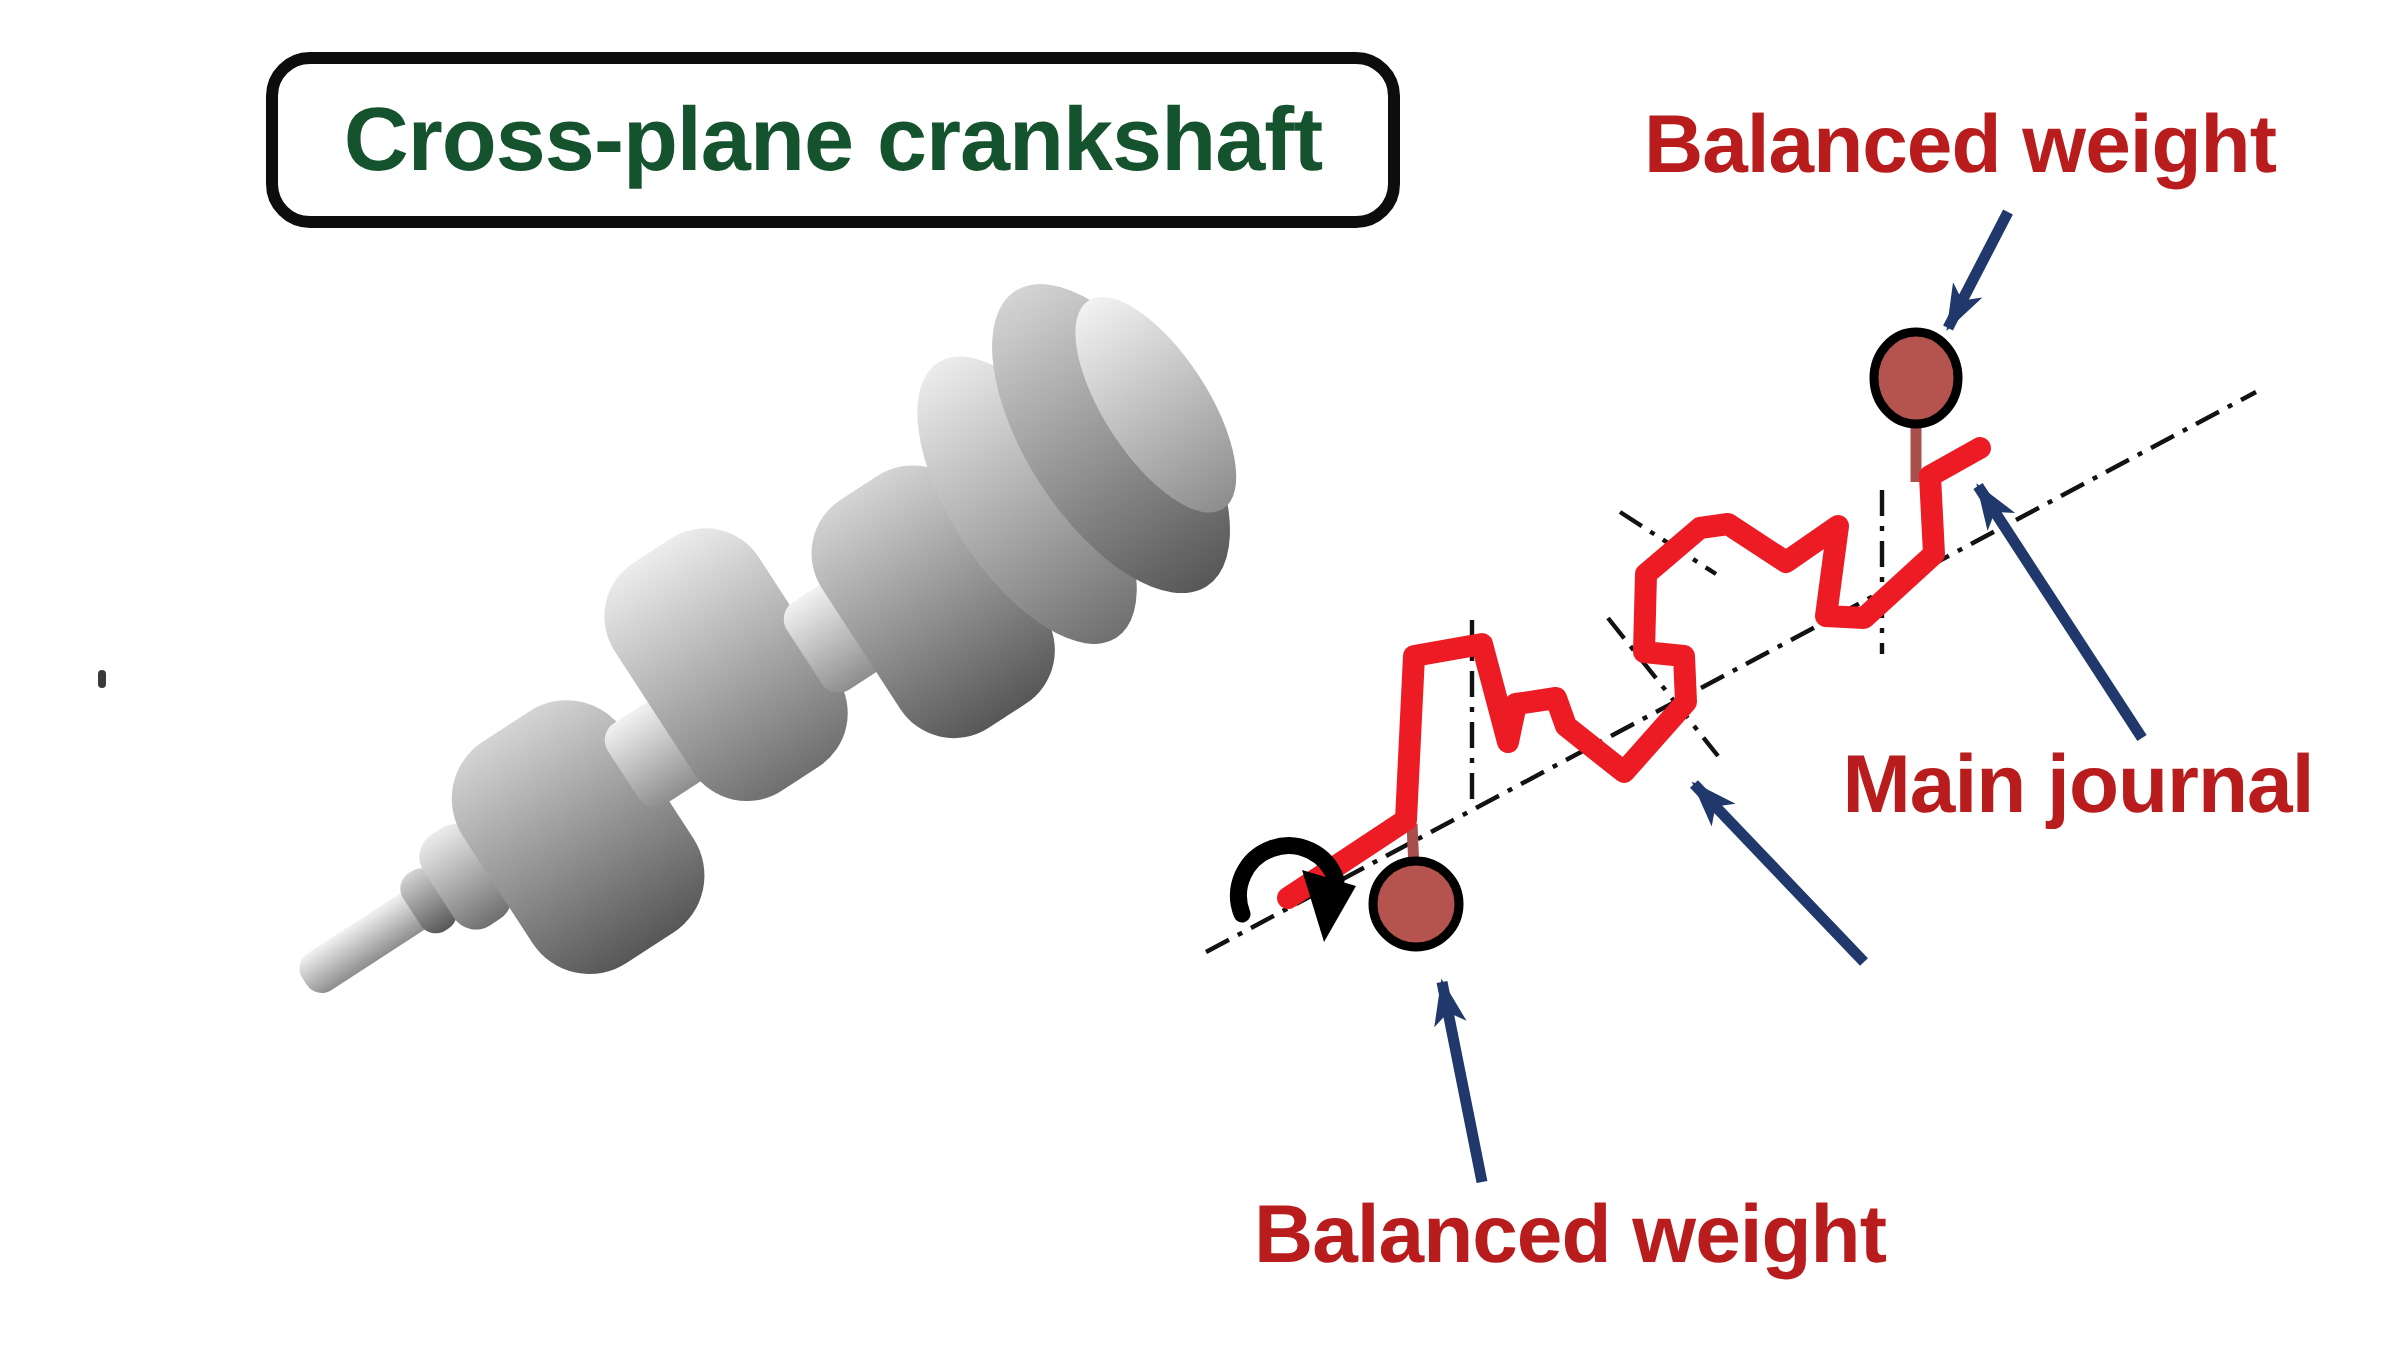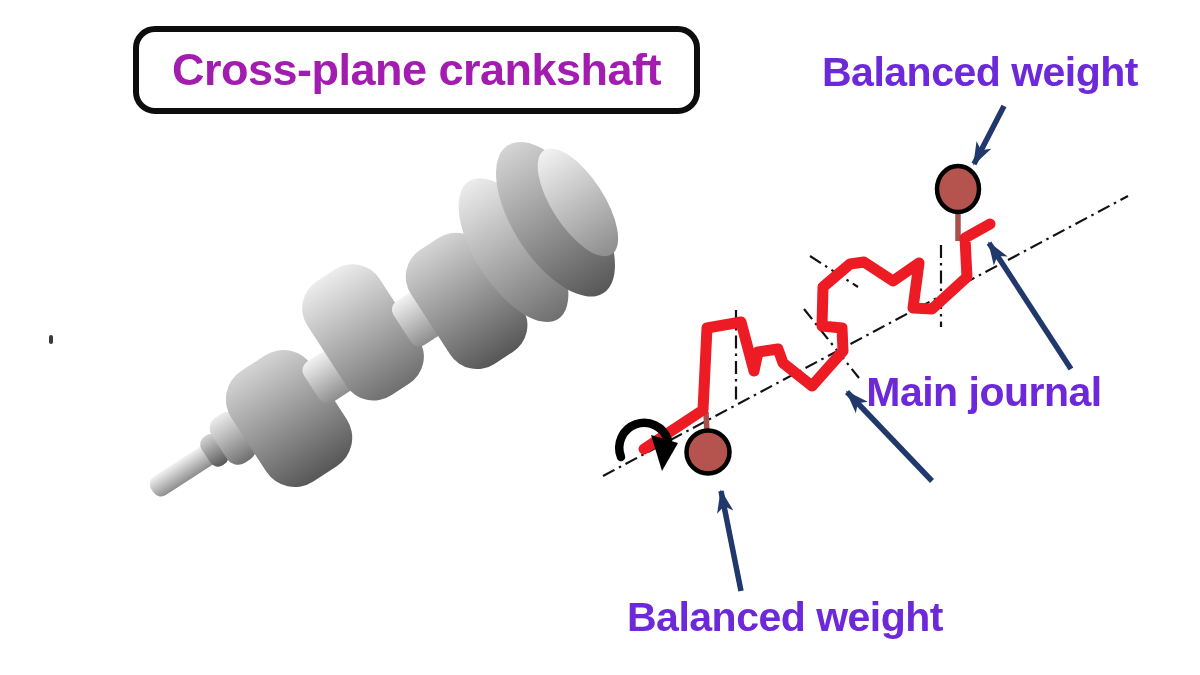--- a/index.html
+++ b/index.html
@@ -12,25 +12,25 @@
   html,body{margin:0;padding:0;background:#fff;}
   .stage{
     position:relative;width:1200px;height:675px;overflow:hidden;background:#fff;
     font-family:"Liberation Sans","DejaVu Sans",sans-serif;
   }
   .stage svg{position:absolute;inset:0;}
   .title-box{
     position:absolute;left:133px;top:26px;width:567px;height:88px;
     box-sizing:border-box;border:6.5px solid #0d0d0d;border-radius:22px;
     display:flex;align-items:center;justify-content:center;
-    font-size:45px;font-weight:700;letter-spacing:-0.5px;color:#a21caf;background:#fff;
+    font-size:45px;font-weight:700;letter-spacing:-0.5px;color:#14532d;background:#fff;
     white-space:nowrap;
   }
   .callout{
-    position:absolute;color:#6d28d9;font-weight:700;font-size:41px;letter-spacing:-0.5px;
+    position:absolute;color:#b91c1c;font-weight:700;font-size:41px;letter-spacing:-0.5px;
     text-align:center;white-space:nowrap;line-height:1.05;
   }
   .cl{stroke:var(--line-black,#121212);stroke-width:2.2;stroke-dasharray:13 5 2.5 5;fill:none;}
   .red-path{stroke:var(--shaft-red,#ED1C24);stroke-width:11;fill:none;stroke-linejoin:round;stroke-linecap:round;}
   .stem{stroke:var(--weight-stem,#A9504C);stroke-width:5.5;stroke-linecap:butt;}
   .weight{fill:var(--weight-fill,#B5534F);stroke:#000;stroke-width:4.5;}
   .navy-line{stroke:var(--arrow-navy,#20386B);stroke-width:5.5;fill:none;stroke-linecap:butt;}
   .rot{stroke:#000;stroke-width:8.5;fill:none;stroke-linecap:round;}
 </style>
 </head>
@@ -98,17 +98,17 @@
     <line class="navy-line" marker-end="url(#ah)" x1="1004" y1="106" x2="974" y2="164"></line>
     <line class="navy-line" marker-end="url(#ah)" x1="1071" y1="369" x2="989" y2="243"></line>
     <line class="navy-line" marker-end="url(#ah)" x1="932" y1="481" x2="847" y2="392"></line>
     <line class="navy-line" marker-end="url(#ah)" x1="741" y1="591" x2="721" y2="491"></line>
   </svg>
 
   <div class="title-box">Cross-plane crankshaft</div>
 
   <div class="callout" style="left:780px;top:51px;width:400px;">Balanced weight</div>
 
-  <div class="callout" style="left:849px;top:371px;width:270px;">Main journal</div>
+  <div class="callout" style="left:904px;top:371px;width:270px;">Main journal</div>
 
 
   <div class="callout" style="left:585px;top:596px;width:400px;">Balanced weight</div>
 </div>
 
 </body></html>

